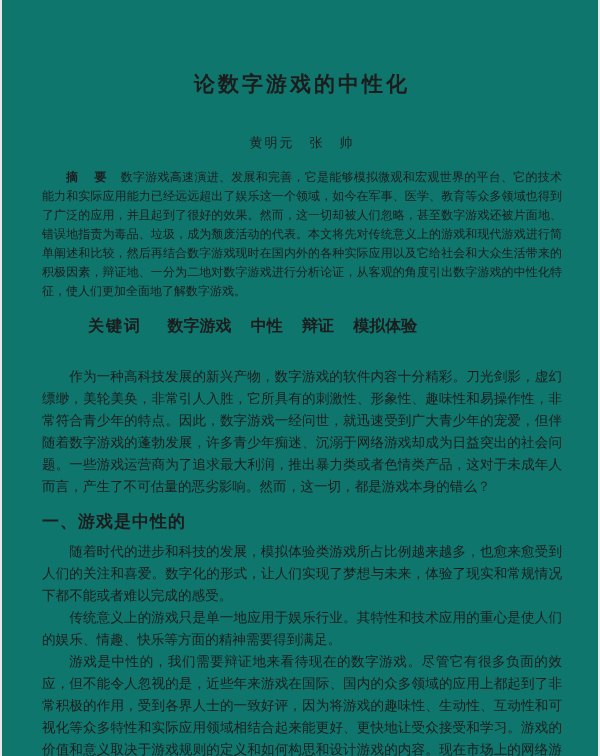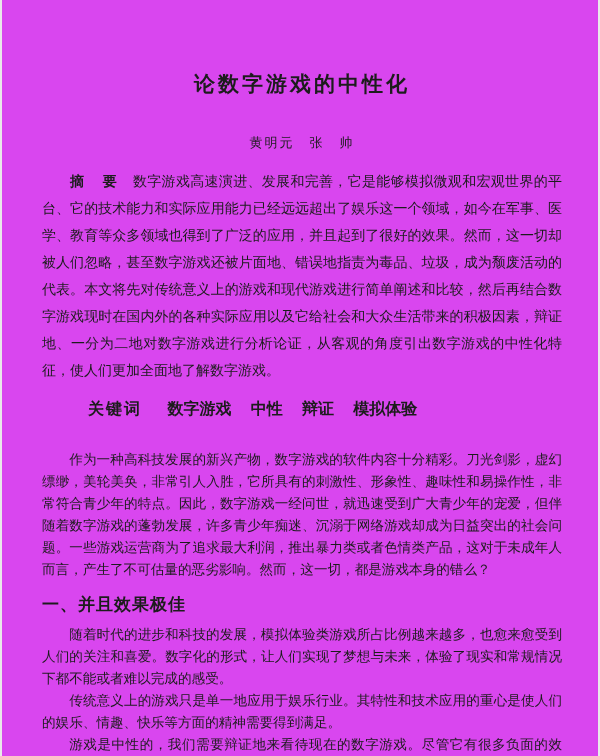--- a/index.html
+++ b/index.html
@@ -5,21 +5,21 @@
   html, body {
     margin: 0;
     padding: 0;
     background: #e9e9e9;
   }
   .page {
     position: relative;
     width: 596px;
     height: 756px;
     margin: 0 auto;
-    background: #d946ef;
+    background: #0f766e;
     color: #1c1c1c;
     font-family: "Liberation Serif", "DejaVu Serif", serif;
     overflow: hidden;
     box-sizing: border-box;
     padding: 72px 36px 0 40px;
   }
   .title {
     margin: 0;
     text-align: center;
     font-size: 21px;
@@ -29,22 +29,22 @@
   }
   .authors {
     margin-top: 37px;
     text-align: center;
     font-size: 13px;
     letter-spacing: 2px;
     font-weight: normal;
   }
   .abstract {
     margin: 16px 0 0 0;
-    font-size: 14px;
-    line-height: 27px;
+    font-size: 12px;
+    line-height: 19px;
     text-align: justify;
     text-indent: 2em;
   }
   .abstract .label {
     font-weight: bold;
     margin-right: 1em;
     letter-spacing: 2px;
   }
   .keywords {
     margin: 14px;
@@ -90,21 +90,21 @@
   <p class="abstract">
     <span class="label">摘　要</span><span>数字游戏高速演进、发展和完善，它是能够模拟微观和宏观世界的平台、它的技术能力和实际应用能力已经远远超出了娱乐这一个领域，如今在军事、医学、教育等众多领域也得到了广泛的应用，并且起到了很好的效果。然而，这一切却被人们忽略，甚至数字游戏还被片面地、错误地指责为毒品、垃圾，成为颓废活动的代表。本文将先对传统意义上的游戏和现代游戏进行简单阐述和比较，然后再结合数字游戏现时在国内外的各种实际应用以及它给社会和大众生活带来的积极因素，辩证地、一分为二地对数字游戏进行分析论证，从客观的角度引出数字游戏的中性化特征，使人们更加全面地了解数字游戏。</span>
   </p>
 
   <p class="keywords">
     <span class="label">关键词</span><span class="kw">数字游戏</span><span class="kw">中性</span><span class="kw">辩证</span><span class="kw">模拟体验</span>
   </p>
 
   <p class="body-para first-body">作为一种高科技发展的新兴产物，数字游戏的软件内容十分精彩。刀光剑影，虚幻缥缈，美轮美奂，非常引人入胜，它所具有的刺激性、形象性、趣味性和易操作性，非常符合青少年的特点。因此，数字游戏一经问世，就迅速受到广大青少年的宠爱，但伴随着数字游戏的蓬勃发展，许多青少年痴迷、沉溺于网络游戏却成为日益突出的社会问题。一些游戏运营商为了追求最大利润，推出暴力类或者色情类产品，这对于未成年人而言，产生了不可估量的恶劣影响。然而，这一切，都是游戏本身的错么？</p>
 
-  <h2 class="section-heading">一、并且效果极佳</h2>
+  <h2 class="section-heading">一、游戏是中性的</h2>
 
   <p class="body-para">随着时代的进步和科技的发展，模拟体验类游戏所占比例越来越多，也愈来愈受到人们的关注和喜爱。数字化的形式，让人们实现了梦想与未来，体验了现实和常规情况下都不能或者难以完成的感受。</p>
 
   <p class="body-para">传统意义上的游戏只是单一地应用于娱乐行业。其特性和技术应用的重心是使人们的娱乐、情趣、快乐等方面的精神需要得到满足。</p>
 
 
   <p class="body-para">游戏是中性的，我们需要辩证地来看待现在的数字游戏。尽管它有很多负面的效应，但不能令人忽视的是，近些年来游戏在国际、国内的众多领域的应用上都起到了非常积极的作用，受到各界人士的一致好评，因为将游戏的趣味性、生动性、互动性和可视化等众多特性和实际应用领域相结合起来能更好、更快地让受众接受和学习。游戏的价值和意义取决于游戏规则的定义和如何构思和设计游戏的内容。现在市场上的网络游戏之所以有如此庞大的参与人群，就充分体现了数字游戏的先进性和革命性，它是未来科技发展的急先锋，能够充分满足人们最本质的需求。</p>
 
 </div>
 

